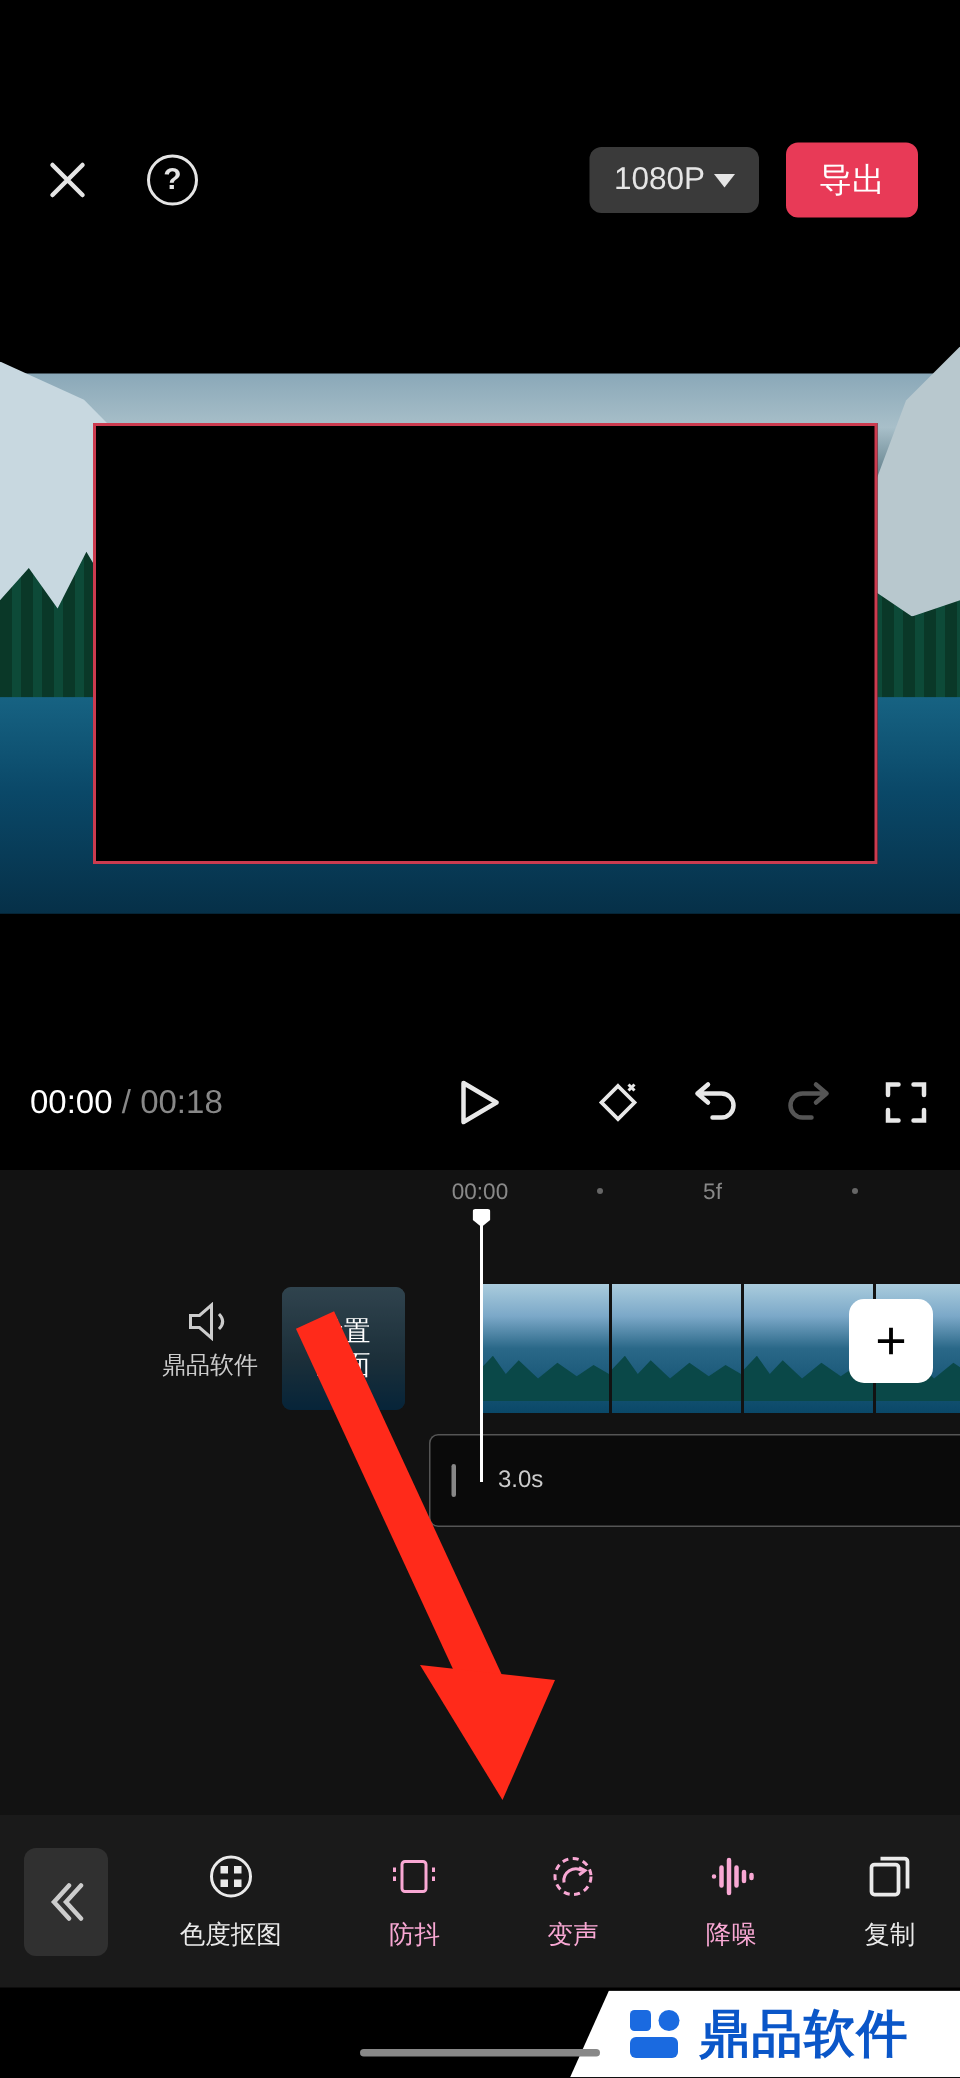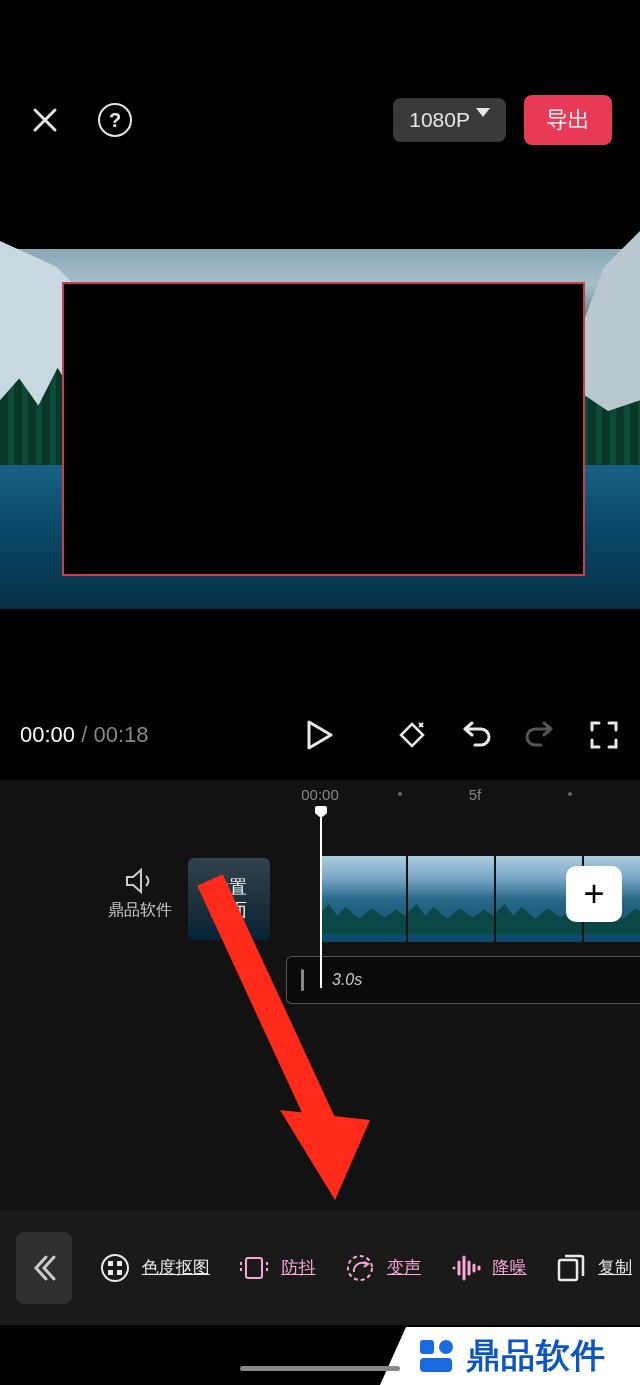--- a/index.html
+++ b/index.html
@@ -29,21 +29,21 @@
     color: #e5e5e5;
   }
   .help-btn { border: 2.5px solid #e5e5e5; border-radius: 50%; font-size: 20px; font-weight: 600; }
   .res-btn {
     background: #3a3a3a;
     color: #e5e5e5;
     font-size: 21px;
     font-weight: 500;
     padding: 10px 16px;
     border-radius: 8px;
-    display: flex; align-items: flex-start; gap: 6px;
+    display: flex; align-items: center; gap: 6px;
   }
   .res-btn .tri { width: 0; height: 0; border-left: 7px solid transparent; border-right: 7px solid transparent; border-top: 9px solid #e5e5e5; }
   .export-btn {
     background: #e83a57;
     color: #fff;
     font-size: 22px;
     font-weight: 500;
     padding: 10px 22px;
     border-radius: 8px;
   }
@@ -135,25 +135,24 @@
     background:#0a4848;
     clip-path:polygon(0 100%,0 30%,10% 0,20% 40%,30% 10%,45% 50%,60% 15%,75% 45%,88% 20%,100% 40%,100% 100%);
   }
   .add-clip {
     position:absolute; right:18px; top:58px;
     width:56px; height:56px; background:#fff; border-radius:10px;
     display:flex; align-items:center; justify-content:center;
     color:#000; font-size:36px; font-weight:300;
   }
   .sub-track {
-    position:absolute; left:286px; right:0; top:148px; height:48px;
+    position:absolute; left:286px; right:0; top:148px; height:62px;
     border:1.5px solid #555; border-right:none; border-radius:6px 0 0 6px;
     display:flex; align-items:center; padding-left:14px; gap:8px;
     background:#0a0a0a;
-    font-style:italic;
   }
   .drag-handle{ width:3px; height:22px; background:#888; border-radius:2px;}
   .sub-track .dur { color:#ccc; font-size:16px; margin-left:20px;}
   .playhead {
     position:absolute; left:320px; top:0; bottom:0; width:2px; background:#fff;
   }
   .playhead::before{
     content:""; position:absolute; top:-2px; left:-5px;
     width:12px; height:12px; background:#fff; border-radius:2px;
     clip-path: polygon(0 0,100% 0,100% 60%,50% 100%,0 60%);
@@ -172,22 +171,22 @@
     display:flex; align-items:center;
   }
   .back-btn {
     width:56px; height:72px; margin-left:16px;
     background:#303030; border-radius:8px;
     display:flex; align-items:center; justify-content:center;
     color:#ccc;
   }
   .tool-items { flex:1; display:flex; justify-content:space-around; padding:0 4px 0 12px;}
   .tool {
-    display:flex; flex-direction:row; align-items:center; gap:10px;
-    color:#eaeaea; font-size:17px;text-decoration:underline;
+    display:flex; flex-direction:column; align-items:center; gap:10px;
+    color:#eaeaea; font-size:17px;
   }
   .tool.disabled { color:#f9a8d4; }
   .tool .ticon { width:34px; height:34px; display:flex; align-items:center; justify-content:center;}
   
   .banner {
     position:absolute; right:0; bottom:0;
     width:260px; height:58px;
     display:flex; align-items:center;
   }
   .banner::before{

